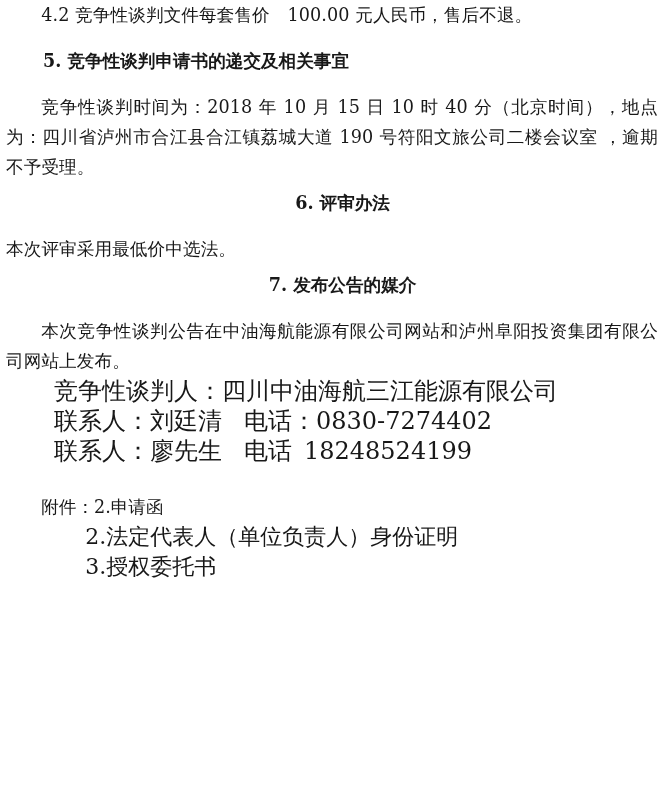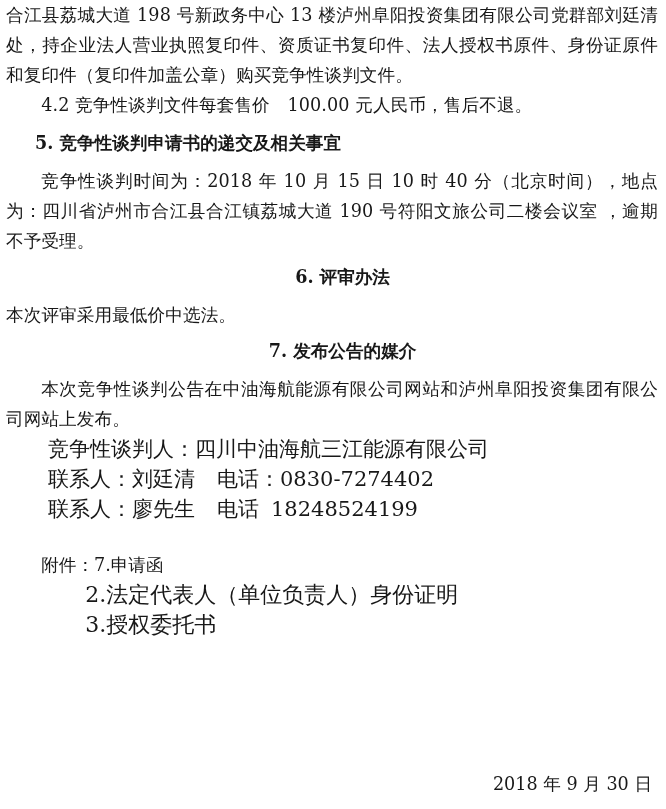--- a/index.html
+++ b/index.html
@@ -29,36 +29,36 @@
     margin: 0;
     letter-spacing: 0.1px;
   }
   .indent {
     text-indent: 2em;
   }
   .heading {
     font-size: 17.6px;
     line-height: 30px;
     font-weight: bold;
-    margin: 8px;
+    margin: 16px;
     text-indent: 1.2em;
   }
   .heading .num {
     font-weight: bold;
   }
   .heading .txt {
     font-weight: bold;
     margin-left: 6px;
   }
   .blocklead {
     margin-top: 6px;
     text-align: center;
   }
   .sub {
-    font-size: 21px;
+    font-size: 24px;
     line-height: 30px;
     margin: 0;
     text-indent: 2em;
   }
   .sub .gap {
     display: inline-block;
     width: 22px;
   }
   .gap-s {
     display: inline-block;
@@ -84,21 +84,20 @@
     font-size: 17.6px;
     line-height: 26px;
     white-space: nowrap;
   }
 </style>
 </head>
 <body>
 
 <div class="page">
 
-  <p class="para">合江县荔城大道 198 号新政务中心 13 楼泸州阜阳投资集团有限公司党群部刘廷清处，持企业法人营业执照复印件、资质证书复印件、法人授权书原件、身份证原件和复印件（复印件加盖公章）购买竞争性谈判文件。</p>
 
   <p class="para indent">4.2 竞争性谈判文件每套售价　100.00 元人民币，售后不退。</p>
 
   <p class="heading">
     <span class="num">5.</span><span class="txt">竞争性谈判申请书的递交及相关事宜</span>
   </p>
   <p class="para indent">竞争性谈判时间为：2018 年 10 月 15 日 10 时 40 分（北京时间），地点为：四川省泸州市合江县合江镇荔城大道 190 号符阳文旅公司二楼会议室 ，逾期不予受理。</p>
 
   <p class="heading blocklead">
     <span class="num">6.</span><span class="txt">评审办法</span>
@@ -119,20 +118,19 @@
     <span>联系人：</span><span>刘廷清</span><span class="gap"></span><span>电话：</span><span>0830-7274402</span>
   </p>
 
   <p class="sub">
     <span>联系人：</span><span>廖先生</span><span class="gap"></span><span>电话</span><span class="gap-s"></span><span>18248524199</span>
   </p>
 
   <div class="spacer-md"></div>
 
   <p class="attach">
-    <span>附件：</span><span>7.申请函</span>
+    <span>附件：</span><span>2.申请函</span>
   </p>
   <p class="attach-item">2.法定代表人（单位负责人）身份证明</p>
   <p class="attach-item">3.授权委托书</p>
 
-  <div class="date-line">2018 年 9 月 30 日</div>
 
 </div>
 
 </body></html>

